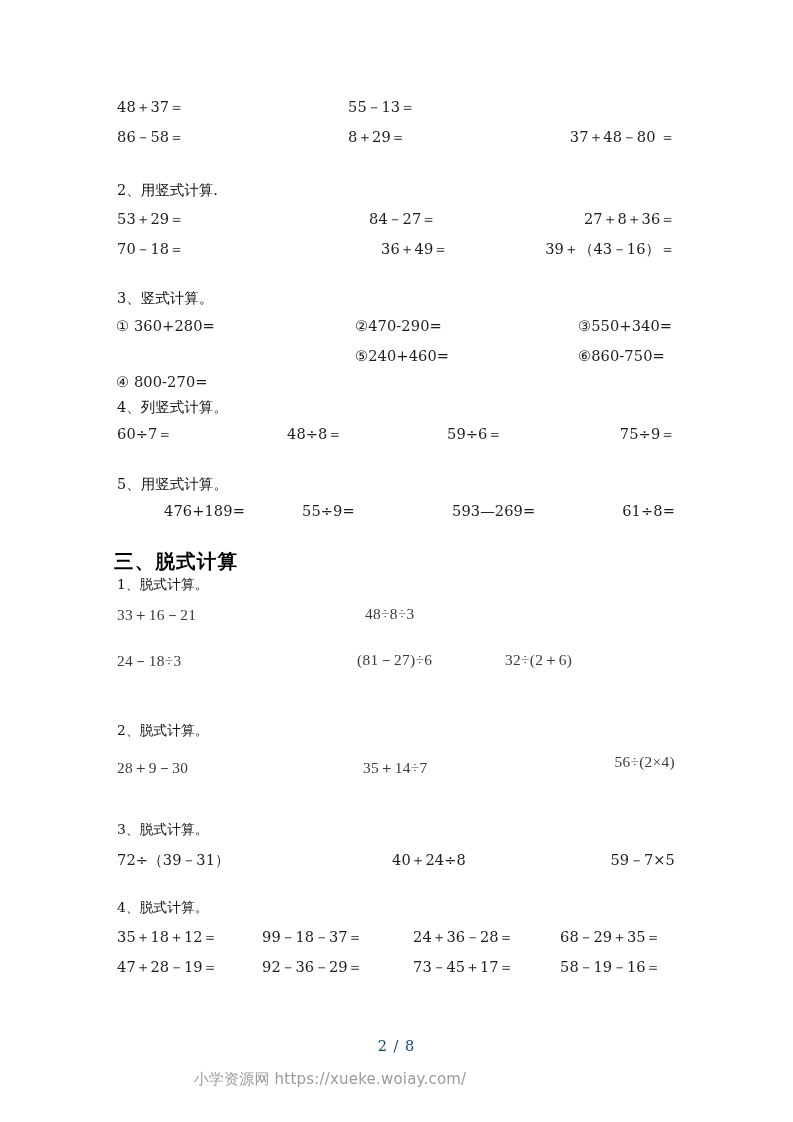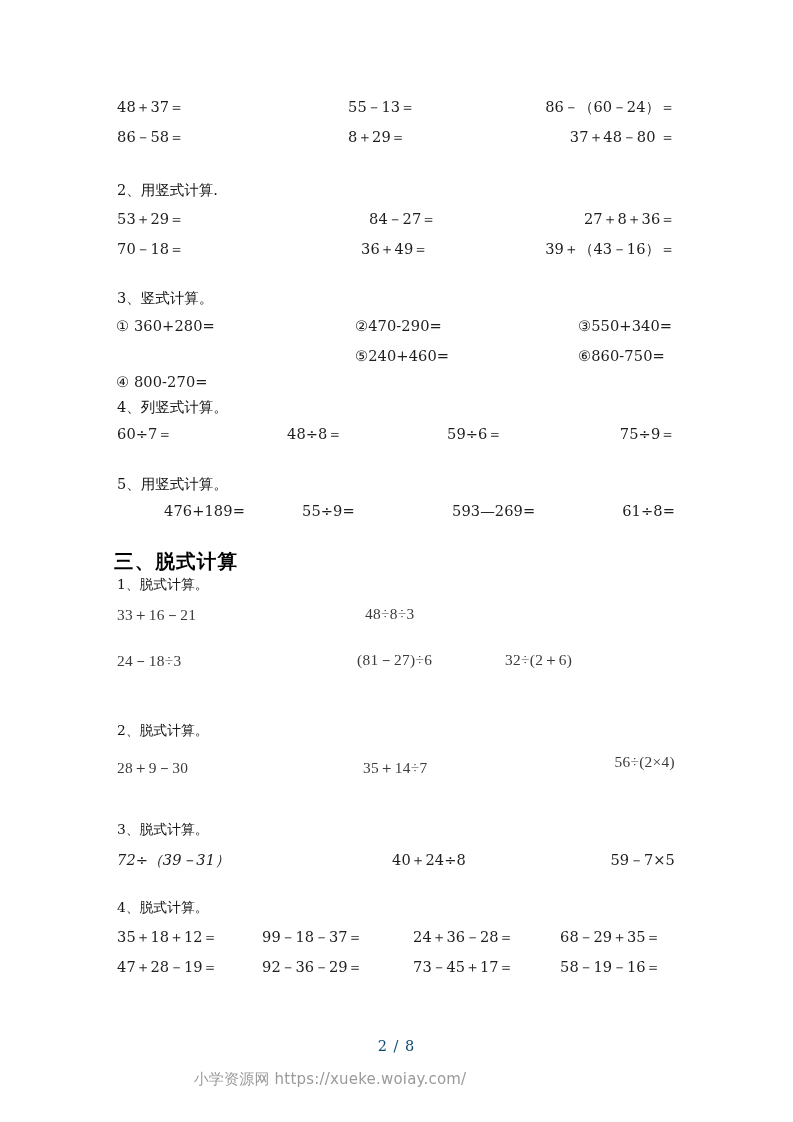--- a/index.html
+++ b/index.html
@@ -75,23 +75,20 @@
 <body>
 
 <div class="page">
 
   <div class="block" style="left:117px;top:98px;">
     <span class="expr">48＋37＝</span>
   </div>
   <div class="block" style="left:348px;top:98px;">
     <span class="expr">55－13＝</span>
   </div>
-  <div class="block cell r" style="left:455px;top:98px;width:220px;text-align:right;">
-    <span class="expr">86－（60－24）＝</span>
-  </div>
 
   <div class="block" style="left:117px;top:128px;">
     <span class="expr">86－58＝</span>
   </div>
   <div class="block" style="left:348px;top:128px;">
     <span class="expr">8＋29＝</span>
   </div>
   <div class="block cell r" style="left:455px;top:128px;width:220px;text-align:right;">
     <span class="expr">37＋48－80 ＝</span>
   </div>
@@ -104,21 +101,21 @@
   <div class="block cell r" style="left:280px;top:210px;width:156px;text-align:right;">
     <span class="expr">84－27＝</span>
   </div>
   <div class="block cell r" style="left:455px;top:210px;width:220px;text-align:right;">
     <span class="expr">27＋8＋36＝</span>
   </div>
 
   <div class="block" style="left:117px;top:240px;">
     <span class="expr">70－18＝</span>
   </div>
-  <div class="block cell r" style="left:272px;top:240px;width:156px;text-align:right;">
+  <div class="block cell r" style="left:292px;top:240px;width:156px;text-align:right;">
     <span class="expr">36＋49＝</span>
   </div>
   <div class="block cell r" style="left:455px;top:240px;width:220px;text-align:right;">
     <span class="expr">39＋（43－16）＝</span>
   </div>
 
   <div class="block label" style="left:117px;top:289px;">3、竖式计算。</div>
 
   <div class="block" style="left:116px;top:317px;">
     <span class="expr">① 360+280=</span>
@@ -198,21 +195,21 @@
   </div>
   <div class="block" style="left:363px;top:758px;">
     <span class="mexpr">35＋14÷7</span>
   </div>
   <div class="block cell r" style="left:520px;top:753px;width:155px;text-align:right;">
     <span class="mexpr">56÷(2×4)</span>
   </div>
 
   <div class="block label" style="left:117px;top:821px;font-size:13.8px;">3、脱式计算。</div>
 
-  <div class="block" style="left:117px;top:851px;font-style:italic;">
+  <div class="block" style="left:117px;top:851px;">
     <span class="expr">72÷（39－31）</span>
   </div>
   <div class="block" style="left:392px;top:851px;">
     <span class="expr">40＋24÷8</span>
   </div>
   <div class="block cell r" style="left:560px;top:851px;width:115px;text-align:right;">
     <span class="expr">59－7×5</span>
   </div>
 
   <div class="block label" style="left:117px;top:899px;font-size:13.8px;">4、脱式计算。</div>

